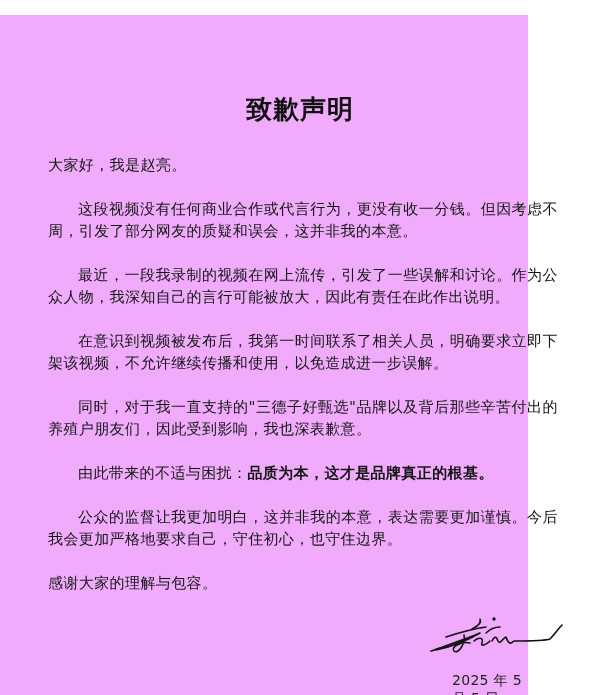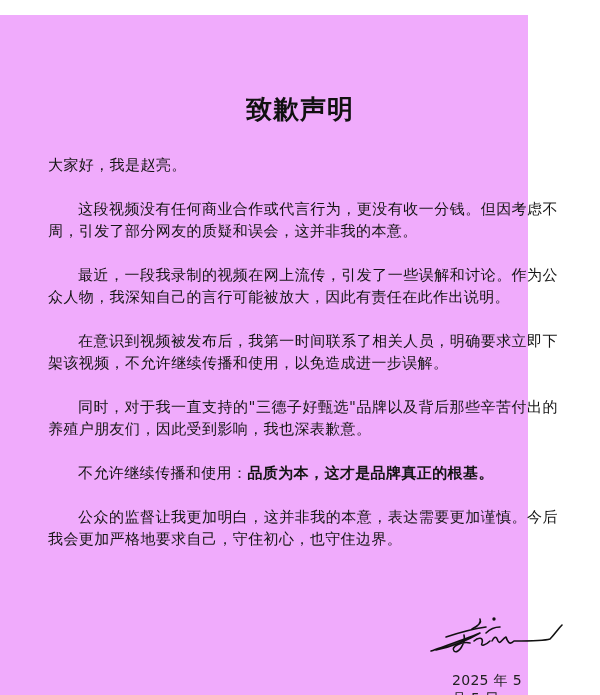--- a/index.html
+++ b/index.html
@@ -78,24 +78,25 @@
   <div class="title">致歉声明</div>
 
   <div class="body">
     <p class="para">大家好，我是赵亮。</p>
 
     <p class="para indent">这段视频没有任何商业合作或代言行为，更没有收一分钱。但因考虑不周，引发了部分网友的质疑和误会，这并非我的本意。</p>
     <p class="para indent">最近，一段我录制的视频在网上流传，引发了一些误解和讨论。作为公众人物，我深知自己的言行可能被放大，因此有责任在此作出说明。</p>
     <p class="para indent">在意识到视频被发布后，我第一时间联系了相关人员，明确要求立即下架该视频，不允许继续传播和使用，以免造成进一步误解。</p>
     <p class="para indent">同时，对于我一直支持的"三德子好甄选"品牌以及背后那些辛苦付出的养殖户朋友们，因此受到影响，我也深表歉意。</p>
 
-    <p class="para indent"><span>不允许继续传播和使用：</span><span class="strong">品质为本，这才是品牌真正的根基。</span></p>
+    <p class="para indent"><span>由此带来的不适与困扰：</span><span class="strong">品质为本，这才是品牌真正的根基。</span></p>
 
     <p class="para indent">公众的监督让我更加明白，这并非我的本意，表达需要更加谨慎。今后我会更加严格地要求自己，守住初心，也守住边界。</p>
 
+    <p class="para">感谢大家的理解与包容。</p>
   </div>
 
   <svg class="signature" viewBox="0 0 135 45" xmlns="http://www.w3.org/2000/svg">
     <g fill="none" stroke="#111" stroke-width="1.6" stroke-linecap="round" stroke-linejoin="round">
       <path d="M3 36 C 20 30, 38 24, 52 18 C 40 25, 22 32, 8 35"></path>
       <path d="M18 22 C 30 18, 44 14, 58 12"></path>
       <path d="M36 20 C 38 28, 30 40, 26 36 C 22 32, 34 26, 42 28"></path>
       <path d="M44 14 C 48 12, 54 8, 52 4"></path>
       <path d="M46 26 C 50 22, 56 22, 54 28 C 52 32, 58 30, 62 26"></path>
       <path d="M58 18 C 62 14, 68 12, 72 12"></path>

